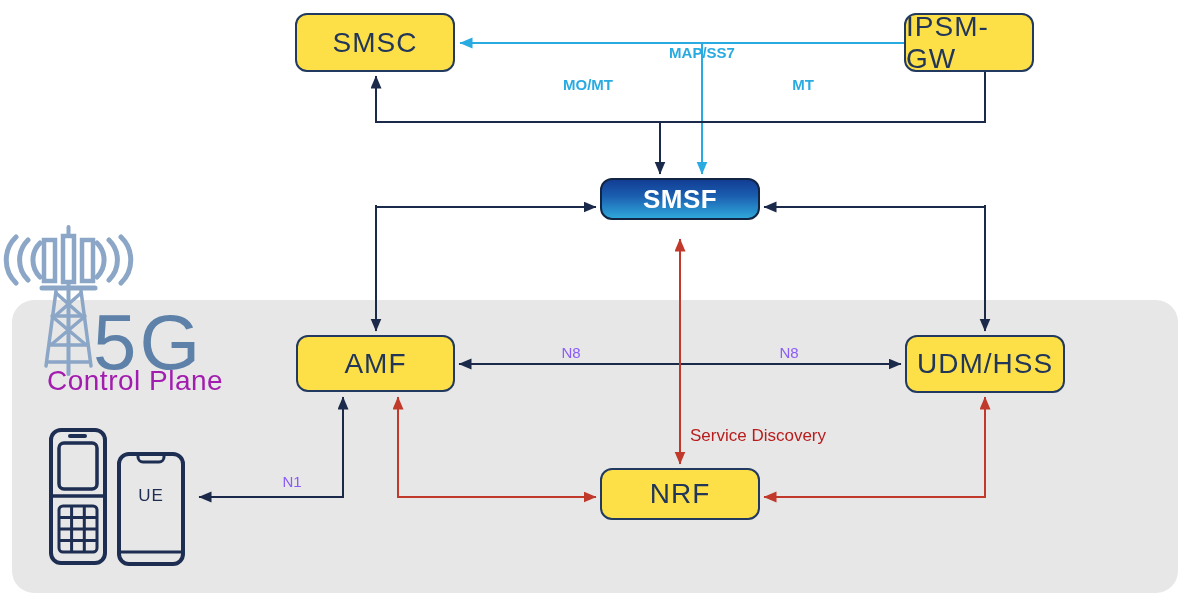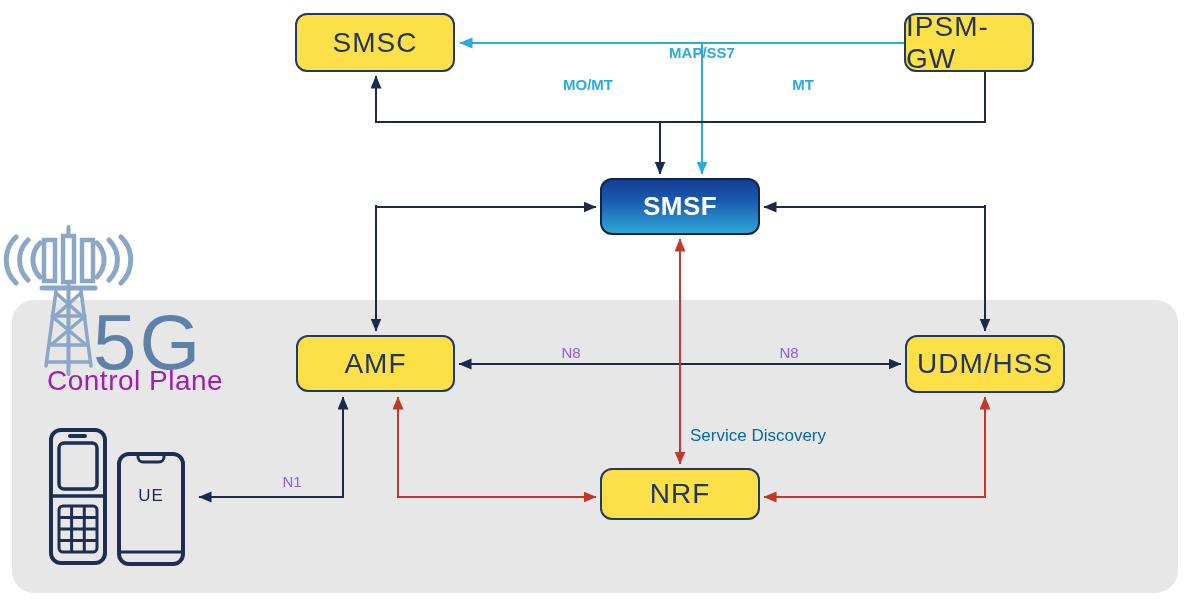--- a/index.html
+++ b/index.html
@@ -19,21 +19,21 @@
     box-sizing:border-box;
   }
   .node.smsf {
     background:linear-gradient(180deg,#123e95 0%,#1a5cae 40%,#2fa7da 100%);
     color:#ffffff; font-weight:bold; font-size:26px; border-color:#122643; letter-spacing:0.5px;
   }
   .lbl { position:absolute; z-index:4; white-space:nowrap; }
   .lbl.center { transform:translateX(-50%); }
   .lbl.cyan  { color:#29abe2; font-weight:bold; font-size:15px;margin-top:28px; }
   .lbl.navy  { color:#8b5cf6; font-weight:normal; font-size:15px; }
-  .lbl.red   { color:#0369a1; font-size:17px; }
+  .lbl.red   { color:#b91c1c; font-size:17px; }
   .lbl.big5g { color:#5d81a8; font-size:78px; font-weight:300; letter-spacing:3px; line-height:1; }
   .lbl.cplane{ color:#a21caf; font-size:28px; letter-spacing:0.5px; }
   .lbl.ue    { color:#1d2e52; font-size:17px; letter-spacing:1px; font-weight:500; }
 </style>
 </head>
 <body>
 
 <div class="canvas">
 
   <div class="region"></div>
@@ -123,21 +123,21 @@
       <rect x="119" y="454" width="64" height="110" rx="10" stroke-width="4"></rect>
       <path d="M138,455 v2 a5,5 0 0 0 5,5 h16 a5,5 0 0 0 5,-5 v-2" stroke-width="3"></path>
       <path d="M119,552 L183,552" stroke-width="3"></path>
     </g>
   </svg>
 
   <div class="node" style="left:295px; top:13px; width:160px; height:59px;">SMSC</div>
 
   <div class="node" style="left:904px; top:13px; width:130px; height:59px;">IPSM-GW</div>
 
-  <div class="node smsf" style="left:600px; top:178px; width:160px; height:57px;text-align:right;">SMSF</div>
+  <div class="node smsf" style="left:600px; top:178px; width:160px; height:42px;text-align:right;">SMSF</div>
 
   <div class="node" style="left:296px; top:335px; width:159px; height:57px;">AMF</div>
 
   <div class="node" style="left:905px; top:335px; width:160px; height:58px;">UDM/HSS</div>
 
   <div class="node" style="left:600px; top:468px; width:160px; height:52px;">NRF</div>
 
   <div class="lbl cyan center" style="left:702px; top:16px;">MAP/SS7</div>
 
   <div class="lbl cyan center" style="left:588px; top:48px;">MO/MT</div>

